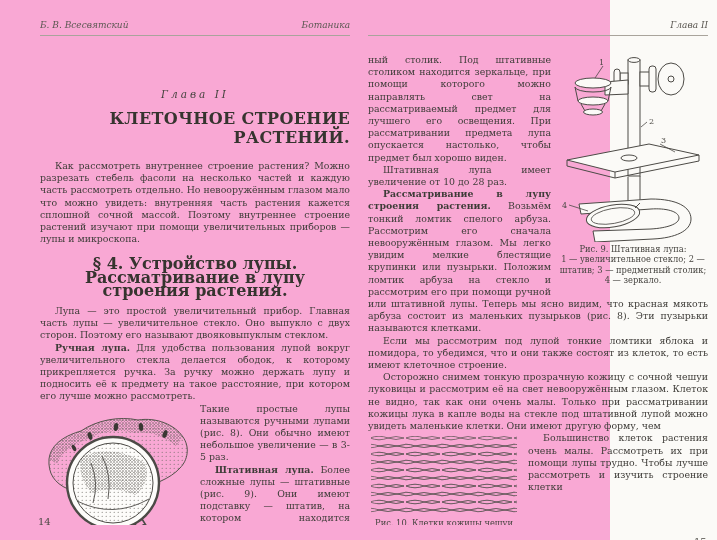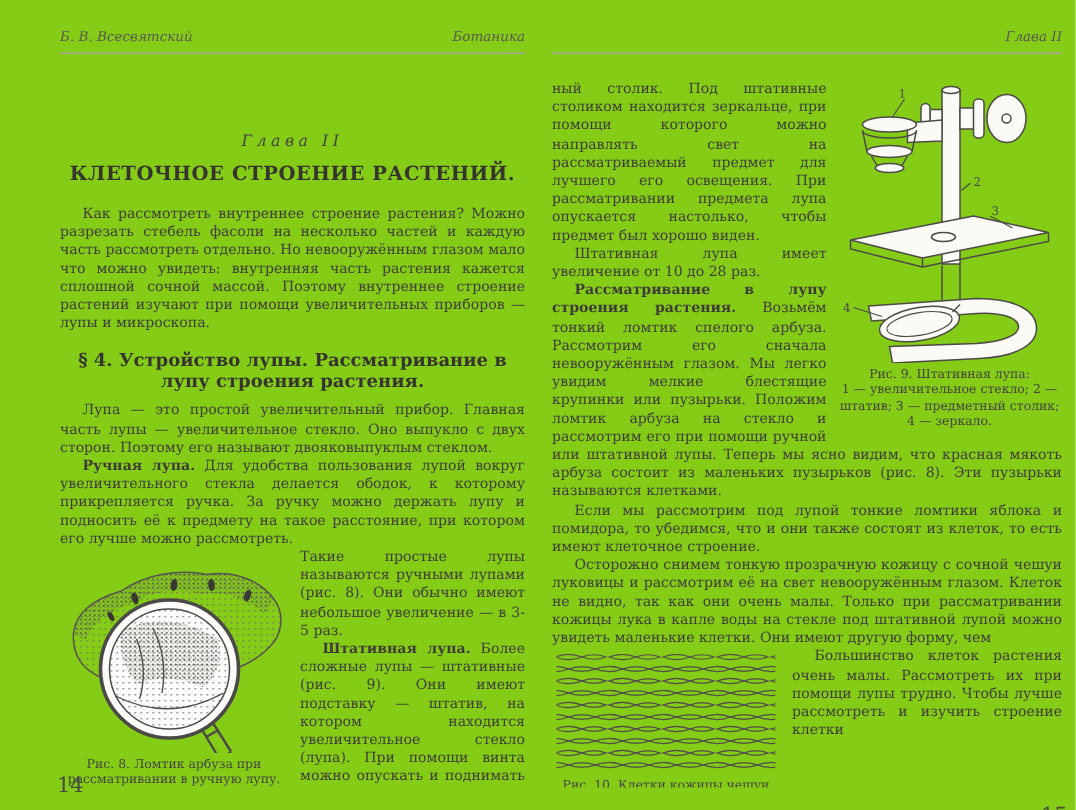--- a/index.html
+++ b/index.html
@@ -2,61 +2,61 @@
 <html><head>
 <meta charset="utf-8">
 <style>
   html,body{margin:0;padding:0;}
   body{
     width:717px;height:540px;overflow:hidden;
     background:#fbfaf7;
     font-family:"DejaVu Serif", serif;
     color:#3e3c38;
   }
-  .book{position:relative;width:717px;height:540px;background:#84cc16;}
+  .book{position:relative;width:610px;height:540px;background:#f9a8d4;}
   .page{position:absolute;top:20px;height:505px;overflow:hidden;}
   .page-left{left:40px;width:310px;}
   .page-right{left:368px;width:340px;}
 
   .running-header{
     display:flex;justify-content:space-between;align-items:baseline;
     font-style:italic;font-size:9px;color:#5b5852;
     border-bottom:1px solid #a9a49c;padding-bottom:5px;
   }
   .running-header.single{justify-content:flex-end;}
 
   .chapter-label{
     margin-top:52px;text-align:center;font-style:italic;
     font-size:10.5px;letter-spacing:3px;color:#45433e;
   }
   .chapter-title{
-    margin-top:9px;text-align:center;font-weight:bold;
-    font-size:13px;letter-spacing:.4px;color:#36342f;
+    margin-top:9px;text-align:right;font-weight:bold;
+    font-size:16px;letter-spacing:.4px;color:#36342f;
   }
   .body-text{font-size:9.4px;line-height:12.2px;text-align:justify;}
   .body-text p{margin:0;text-indent:15px;}
   .body-text p.noind{text-indent:0;}
   .page-left .body-text{margin-top:13px;}
   .section-heading{
     margin:12px 8px 7px 8px;text-align:center;font-weight:bold;
-    font-size:12px;line-height:13.5px;color:#36342f;
+    font-size:16px;line-height:13.5px;color:#36342f;
   }
   b.lead{font-weight:bold;}
 
   .figure{text-align:center;}
   .figure .caption{
     font-size:8.3px;line-height:10.3px;color:#45433f;text-align:center;
     text-indent:0;margin-top:2px;
   }
   .fig8-block{float:left;width:152px;margin:4px 8px 0 0;}
   .fig9-block{float:right;width:150px;margin:2px 0 2px 7px;}
   .fig10-block{float:left;width:152px;margin:2px 8px 2px 0;}
   .rp-body{margin-top:18px;}
   .page-number{
-    position:absolute;top:516px;font-size:14px;color:#4a4843;
+    position:absolute;top:516px;font-size:10px;color:#4a4843;
   }
   .pn-left{left:38px;}
   .pn-right{left:694px;margin-top:20px;}
   svg{display:block;margin:0 auto;}
   svg text{font-family:"DejaVu Serif", serif;font-size:8px;fill:#4c4a46;}
 </style>
 </head>
 <body>
 
 <div class="book">

